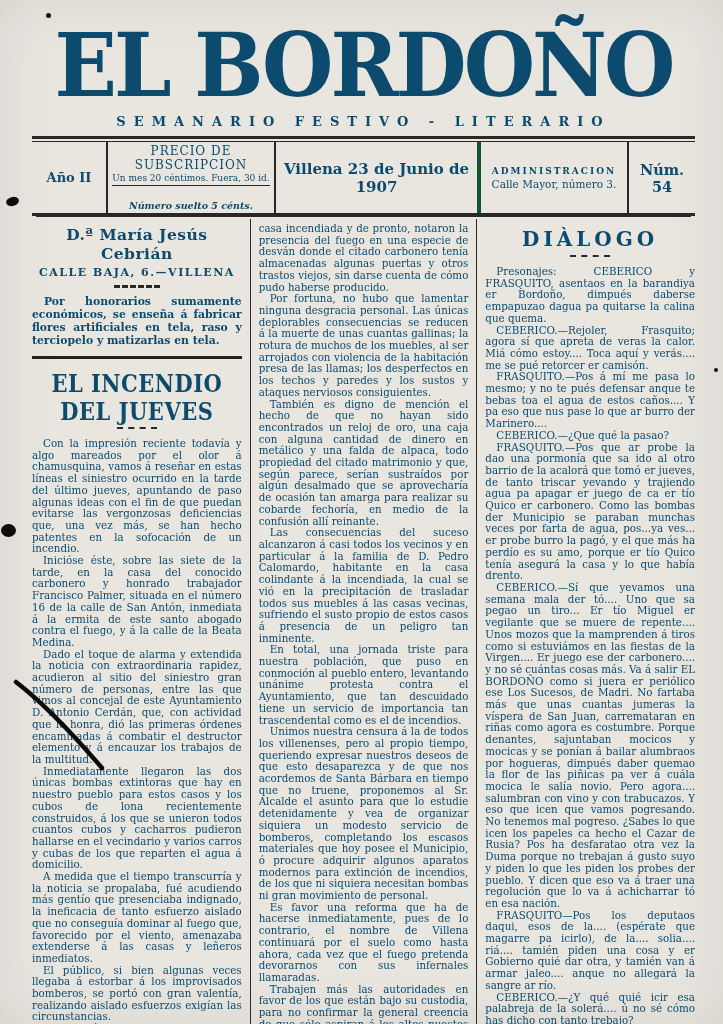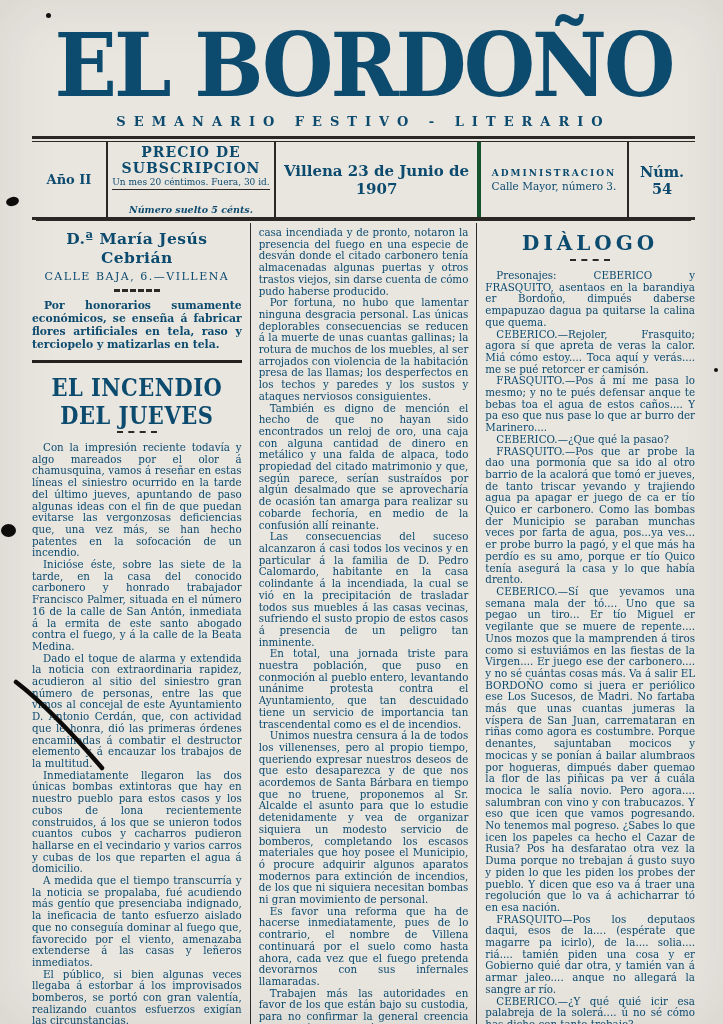--- a/index.html
+++ b/index.html
@@ -23,21 +23,21 @@
     margin:8px 0 7px 0;
   }
   .double-rule{ border-top:3px solid #2a2724; border-bottom:1px solid #2a2724; height:6px; }
 
   
   .hbar{ display:flex; align-items:stretch; border-bottom:3px solid #2a2724;
          box-shadow:0 5px 0 -4px #2a2724; min-height:44px; }
   .hcell{ display:flex; flex-direction:column; justify-content:center; text-align:center; padding:2px 4px; }
   .hc-year{ width:74px; font-weight:bold; font-size:13px; }
   .hc-price{ width:170px; border-left:2px solid #2a2724; border-right:2px solid #2a2724; }
-  .price-label{ font-size:14px; font-weight:bold; letter-spacing:1px; }
+  .price-label{ font-size:12px; font-weight:normal; letter-spacing:1px; }
   .price-line1{ font-size:9px; margin-top:1px; }
   .price-line2{ font-size:9.5px; font-weight:bold; font-style:italic; border-top:1px solid #2a2724; margin-top:2px; padding-top:14px; }
   .hc-date{ flex:1; font-weight:bold; font-size:15px; }
   .hc-admin{ width:152px; border-left:4px solid #14532d; border-right:2px solid #2a2724; }
   .admin-label{ font-size:9px; font-weight:bold; letter-spacing:2px; }
   .admin-address{ font-size:10.5px; margin-top:2px; }
   .hc-issue{ width:66px; font-weight:bold; font-size:14.5px; }
 
   
   .cols{ display:flex; height:814px; margin-top:3px; }
@@ -45,21 +45,21 @@
   .col-1{ padding-left:0; }
   .col-2, .col-3{ border-left:1px solid #2b2825; }
   .col-3{ padding-right:0; }
 
   .bt p{ font-size:10.3px; line-height:11.7px; text-align:justify; text-indent:11px; margin:0; }
   .bt p.no-indent{ text-indent:0; }
 
   
   .ad-box{ border-bottom:3px solid #24211e; padding:2px 0 9px 0; }
   .ad-name{ text-align:center; font-size:15.5px; font-weight:bold; letter-spacing:0.5px; }
-  .ad-address{ text-align:center; font-size:11px; letter-spacing:1.5px; font-weight:normal; margin-top:3px; }
+  .ad-address{ text-align:center; font-size:11px; letter-spacing:1.5px; font-weight:bold; margin-top:3px; }
   .mini-orn{ width:46px; border-top:3px dashed #2b2825; margin:6px auto 7px auto; }
   .ad-body{ font-size:10.8px; line-height:13px; font-weight:bold; text-align:justify; text-indent:12px; margin:0; }
 
   
   .headline-1{ text-align:center; font-weight:bold; font-size:21px; letter-spacing:0.5px;
                margin:14px 0 2px 0; transform:scaleY(1.12); }
   .headline-2{ text-align:center; font-weight:bold; font-size:20px; letter-spacing:4px; margin:4px 0 2px 0; }
   .hl-orn{ width:40px; border-top:2px dashed #2b2825; margin:4px auto 9px auto; }
 
   
@@ -104,21 +104,21 @@
           <p class="ad-body">Por honorarios sumamente económicos, se enseña á fabricar flores artificiales en tela, raso y terciopelo y matizarlas en tela.</p>
         </div>
         <div class="headline-1">EL INCENDIO DEL JUEVES</div>
         <div class="hl-orn"></div>
         <div class="bt">
           <p>Con la impresión reciente todavía y algo mareados por el olor á chamusquina, vamos á reseñar en estas líneas el siniestro ocurrido en la tarde del último jueves, apuntando de paso algunas ideas con el fin de que puedan evitarse las vergonzosas deficiencias que, una vez más, se han hecho patentes en la sofocación de un incendio.</p>
           <p>Inicióse éste, sobre las siete de la tarde, en la casa del conocido carbonero y honrado trabajador Francisco Palmer, situada en el número 16 de la calle de San Antón, inmediata á la ermita de este santo abogado contra el fuego, y á la calle de la Beata Medina.</p>
           <p>Dado el toque de alarma y extendida la noticia con extraordinaria rapidez, acudieron al sitio del siniestro gran número de personas, entre las que vimos al concejal de este Ayuntamiento D. Antonio Cerdán, que, con actividad que le honra, dió las primeras órdenes encaminadas á combatir el destructor elemento y á encauzar los trabajos de la multitud.</p>
           <p>Inmediatamente llegaron las dos únicas bombas extintoras que hay en nuestro pueblo para estos casos y los cubos de lona recientemente construidos, á los que se unieron todos cuantos cubos y cacharros pudieron hallarse en el vecindario y varios carros y cubas de los que reparten el agua á domicilio.</p>
           <p>A medida que el tiempo transcurría y la noticia se propalaba, fué acudiendo más gentío que presenciaba indignado, la ineficacia de tanto esfuerzo aislado que no conseguía dominar al fuego que, favorecido por el viento, amenazaba extenderse á las casas y leñeros inmediatos.</p>
-          <p>El público, si bien algunas veces llegaba á estorbar á los improvisados bomberos, se portó con gran valentía, realizando cuantos esfuerzos exigían las circunstancias.</p>
+          <p>El público, si bien algunas veces llegaba á estorbar á los improvisados bomberos, se portó con gran valentía, realizando aislado esfuerzos exigían las circunstancias.</p>
           <p>Por fin, á las ocho y media de la noche, se logró extinguir por completo el fuego; después de una lucha titánica que hubiera quedado reducida á cero, si el servicio de incendios no fuera poco menos que un mito en el pueblo de Villena.</p>
 
         </div>
       </div>
 
       <div class="col col-2">
         <div class="bt">
           <p class="no-indent">casa incendiada y de pronto, notaron la presencia del fuego en una especie de desván donde el citado carbonero tenía almacenadas algunas puertas y otros trastos viejos, sin darse cuenta de cómo pudo haberse producido.</p>
           <p>Por fortuna, no hubo que lamentar ninguna desgracia personal. Las únicas deplorables consecuencias se reducen á la muerte de unas cuantas gallinas; la rotura de muchos de los muebles, al ser arrojados con violencia de la habitación presa de las llamas; los desperfectos en los techos y paredes y los sustos y ataques nerviosos consiguientes.</p>
           <p>También es digno de mención el hecho de que no hayan sido encontrados un reloj de oro, una caja con alguna cantidad de dinero en metálico y una falda de alpaca, todo propiedad del citado matrimonio y que, según parece, serían sustraídos por algún desalmado que se aprovecharía de ocasión tan amarga para realizar su cobarde fechoría, en medio de la confusión allí reinante.</p>

